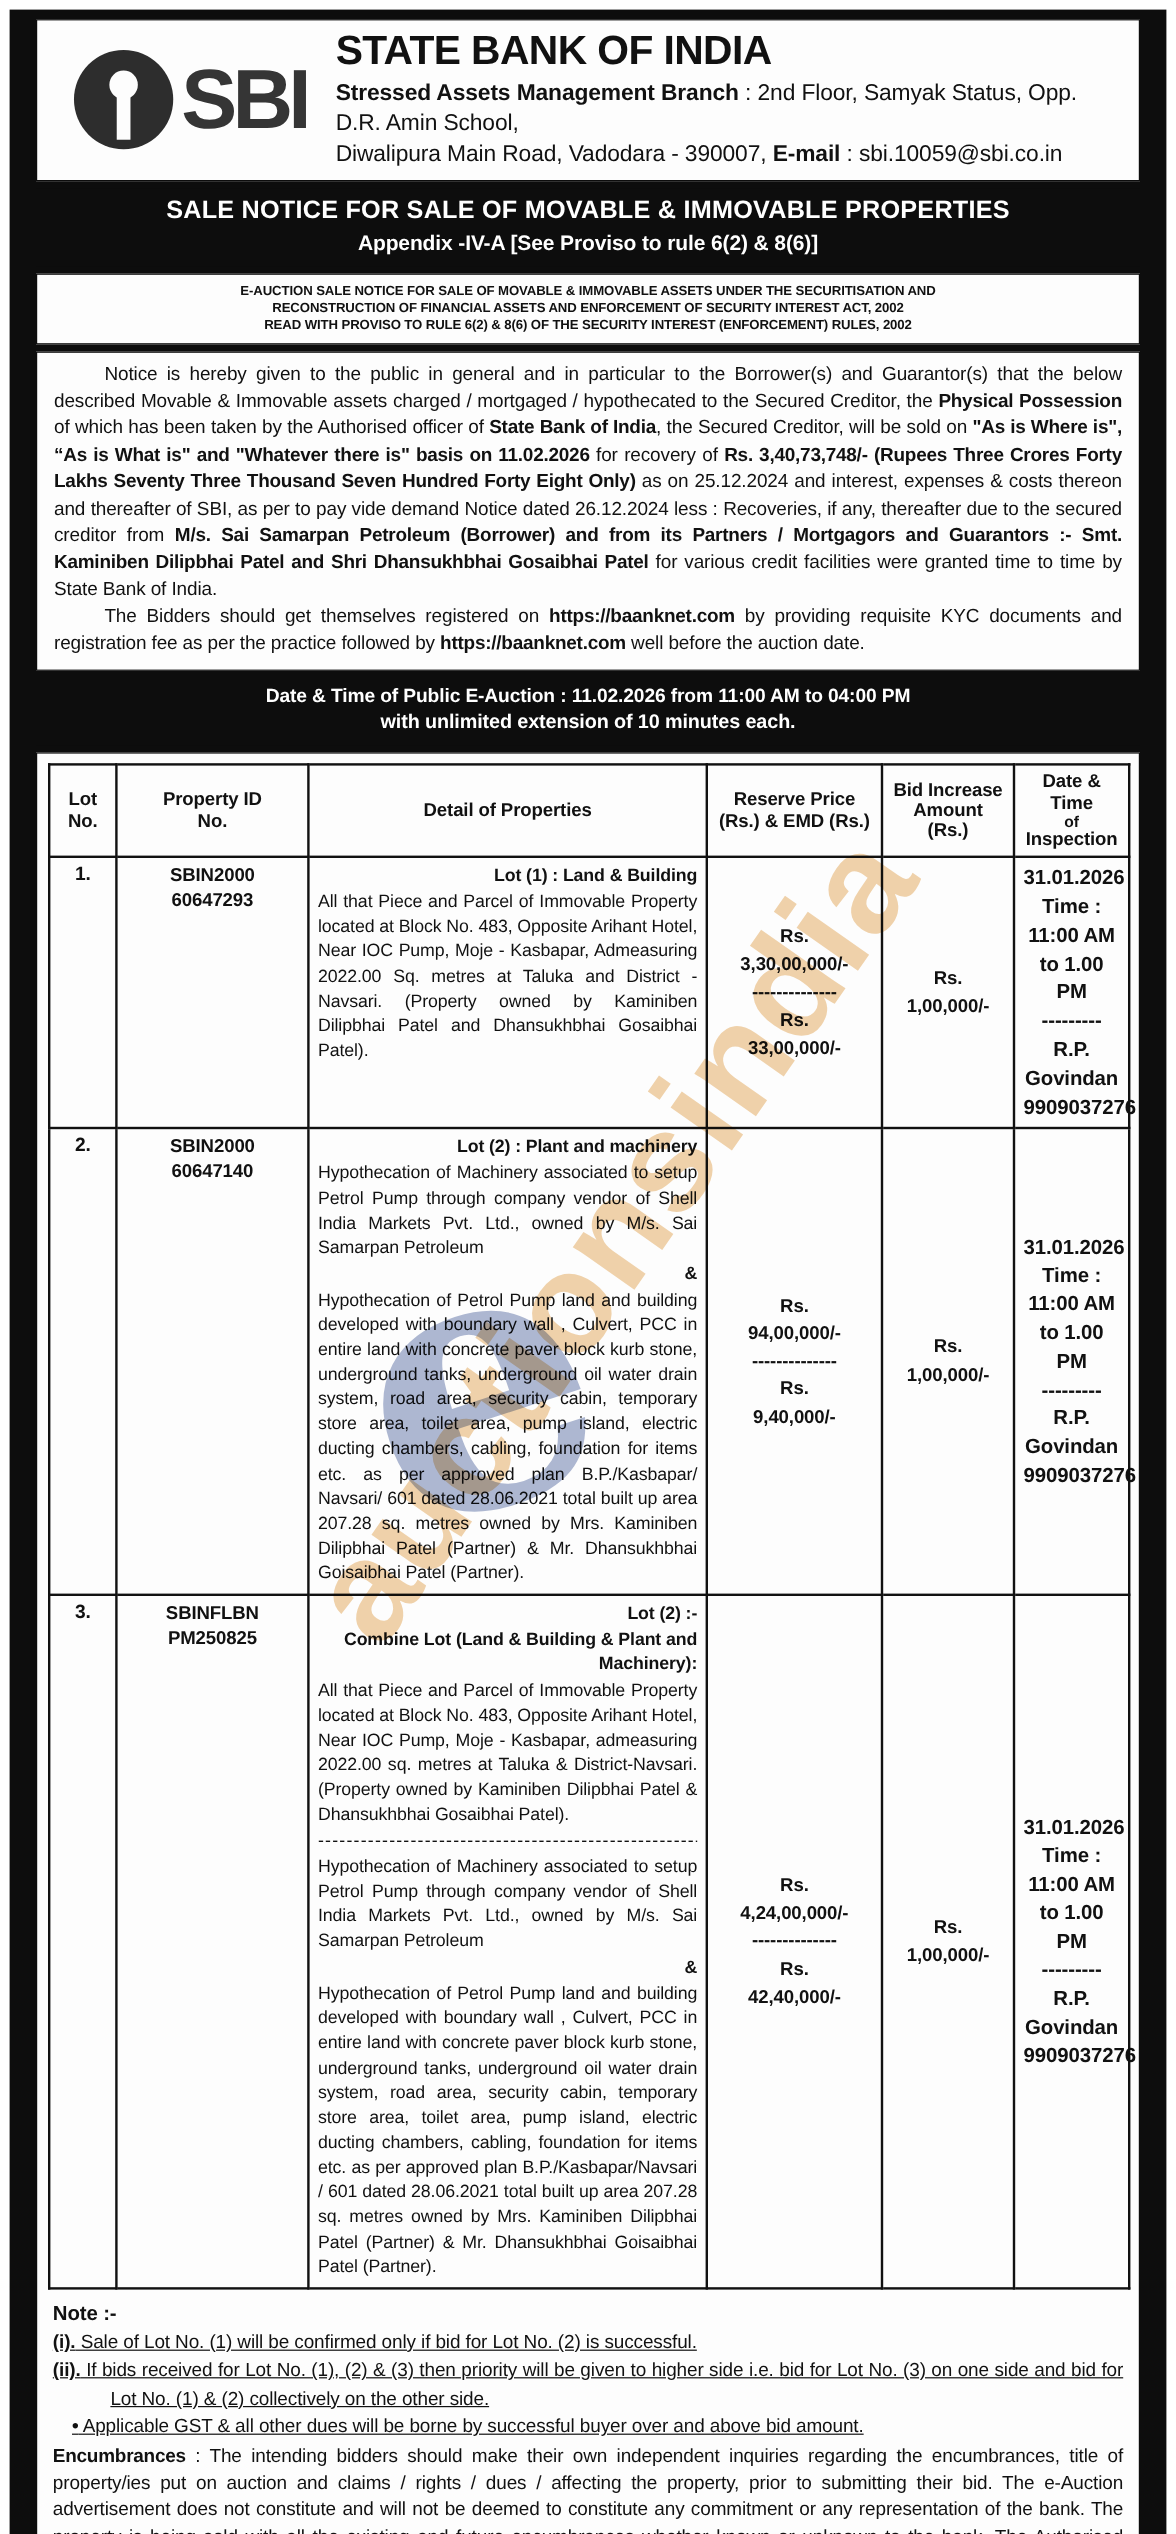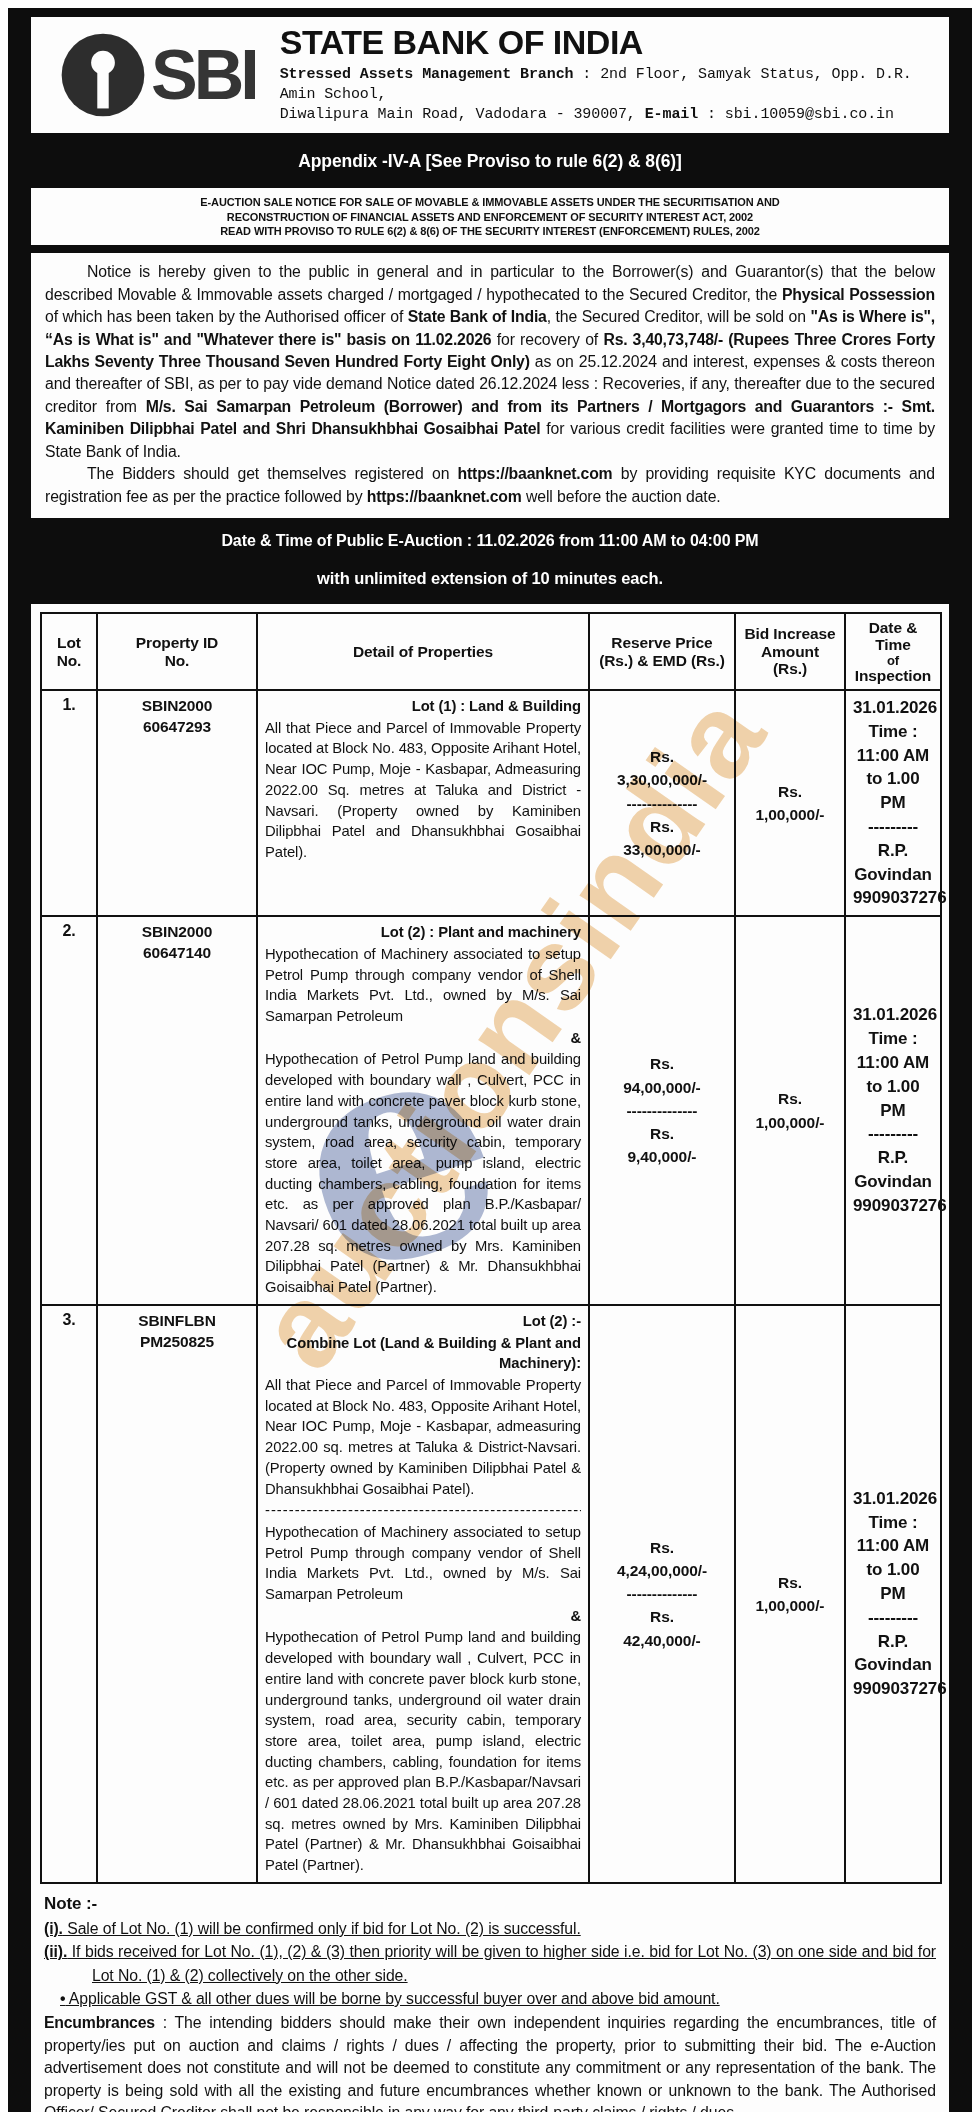--- a/index.html
+++ b/index.html
@@ -13,28 +13,28 @@
     background:#0d0d0d;padding:8px 22px 10px 22px;box-sizing:border-box;
   }
   .box{background:#fdfdfd;border:1px solid #0d0d0d;box-sizing:border-box;position:relative;z-index:1;}
   
   .header-box{display:flex;align-items:center;gap:14px;padding:8px 10px 8px 28px;min-height:100px;margin-bottom:6px;}
   .logo{display:flex;align-items:center;gap:2px;}
   .logo svg{display:block;}
   .logo-text{font-size:70px;font-weight:700;color:#353535;letter-spacing:-4px;line-height:0.9;margin-left:2px;}
   .bank-info{padding-left:10px;}
   .bank-name{font-size:34px;font-weight:700;letter-spacing:-0.5px;line-height:1.05;margin-bottom:4px;}
-  .bank-addr{font-size:15px;line-height:1.35;font-family:Liberation Mono, monospace;}
+  .bank-addr{font-size:19px;line-height:1.35;}
   
   .blackbar{background:#0d0d0d;color:#fff;text-align:center;padding:7px 6px 9px 6px;position:relative;z-index:1;}
   .title-bar .tb1{font-size:21px;font-weight:700;letter-spacing:0.2px;}
   .title-bar .tb2{font-size:17.5px;font-weight:700;margin-top:4px;}
   .auction-bar{margin:6px 0;}
   .auction-bar .ab1{font-size:16px;font-weight:700;}
-  .auction-bar .ab2{font-size:16.5px;font-weight:700;margin-top:19px;}
+  .auction-bar .ab2{font-size:16.5px;font-weight:700;margin-top:3px;}
   
   .eauction-box{padding:7px 8px;text-align:center;font-size:11px;font-weight:700;line-height:1.3;margin-bottom:6px;}
   
   .para-box{padding:8px 14px 10px 14px;margin-bottom:0;}
   .para{margin:0;text-align:justify;font-size:15.8px;line-height:1.42;}
   .para.ind{text-indent:42px;}
   .para b{letter-spacing:-0.2px;}
   
   .main-box{padding:8px 9px 6px 9px;}
   table.lots{border-collapse:collapse;width:900px;table-layout:fixed;background:transparent;}
@@ -90,20 +90,21 @@
       <span class="logo-text">SBI</span>
     </div>
     <div class="bank-info">
       <div class="bank-name">STATE BANK OF INDIA</div>
       <div class="bank-addr"><b>Stressed Assets Management Branch</b><span> : 2nd Floor, Samyak Status, Opp. D.R. Amin School,</span></div>
       <div class="bank-addr"><span>Diwalipura Main Road, Vadodara - 390007, </span><b>E-mail</b><span> : sbi.10059@sbi.co.in</span></div>
     </div>
   </div>
 
   <div class="blackbar title-bar">
+    <div class="tb1">SALE NOTICE FOR SALE OF MOVABLE &amp; IMMOVABLE PROPERTIES</div>
     <div class="tb2">Appendix -IV-A [See Proviso to rule 6(2) &amp; 8(6)]</div>
   </div>
 
   <div class="eauction-box box" style="margin-top:6px;">
     <div>E-AUCTION SALE NOTICE FOR SALE OF MOVABLE &amp; IMMOVABLE ASSETS UNDER THE SECURITISATION AND</div>
     <div>RECONSTRUCTION OF FINANCIAL ASSETS AND ENFORCEMENT OF SECURITY INTEREST ACT, 2002</div>
     <div>READ WITH PROVISO TO RULE 6(2) &amp; 8(6) OF THE SECURITY INTEREST (ENFORCEMENT) RULES, 2002</div>
   </div>
 
   <div class="box para-box">

